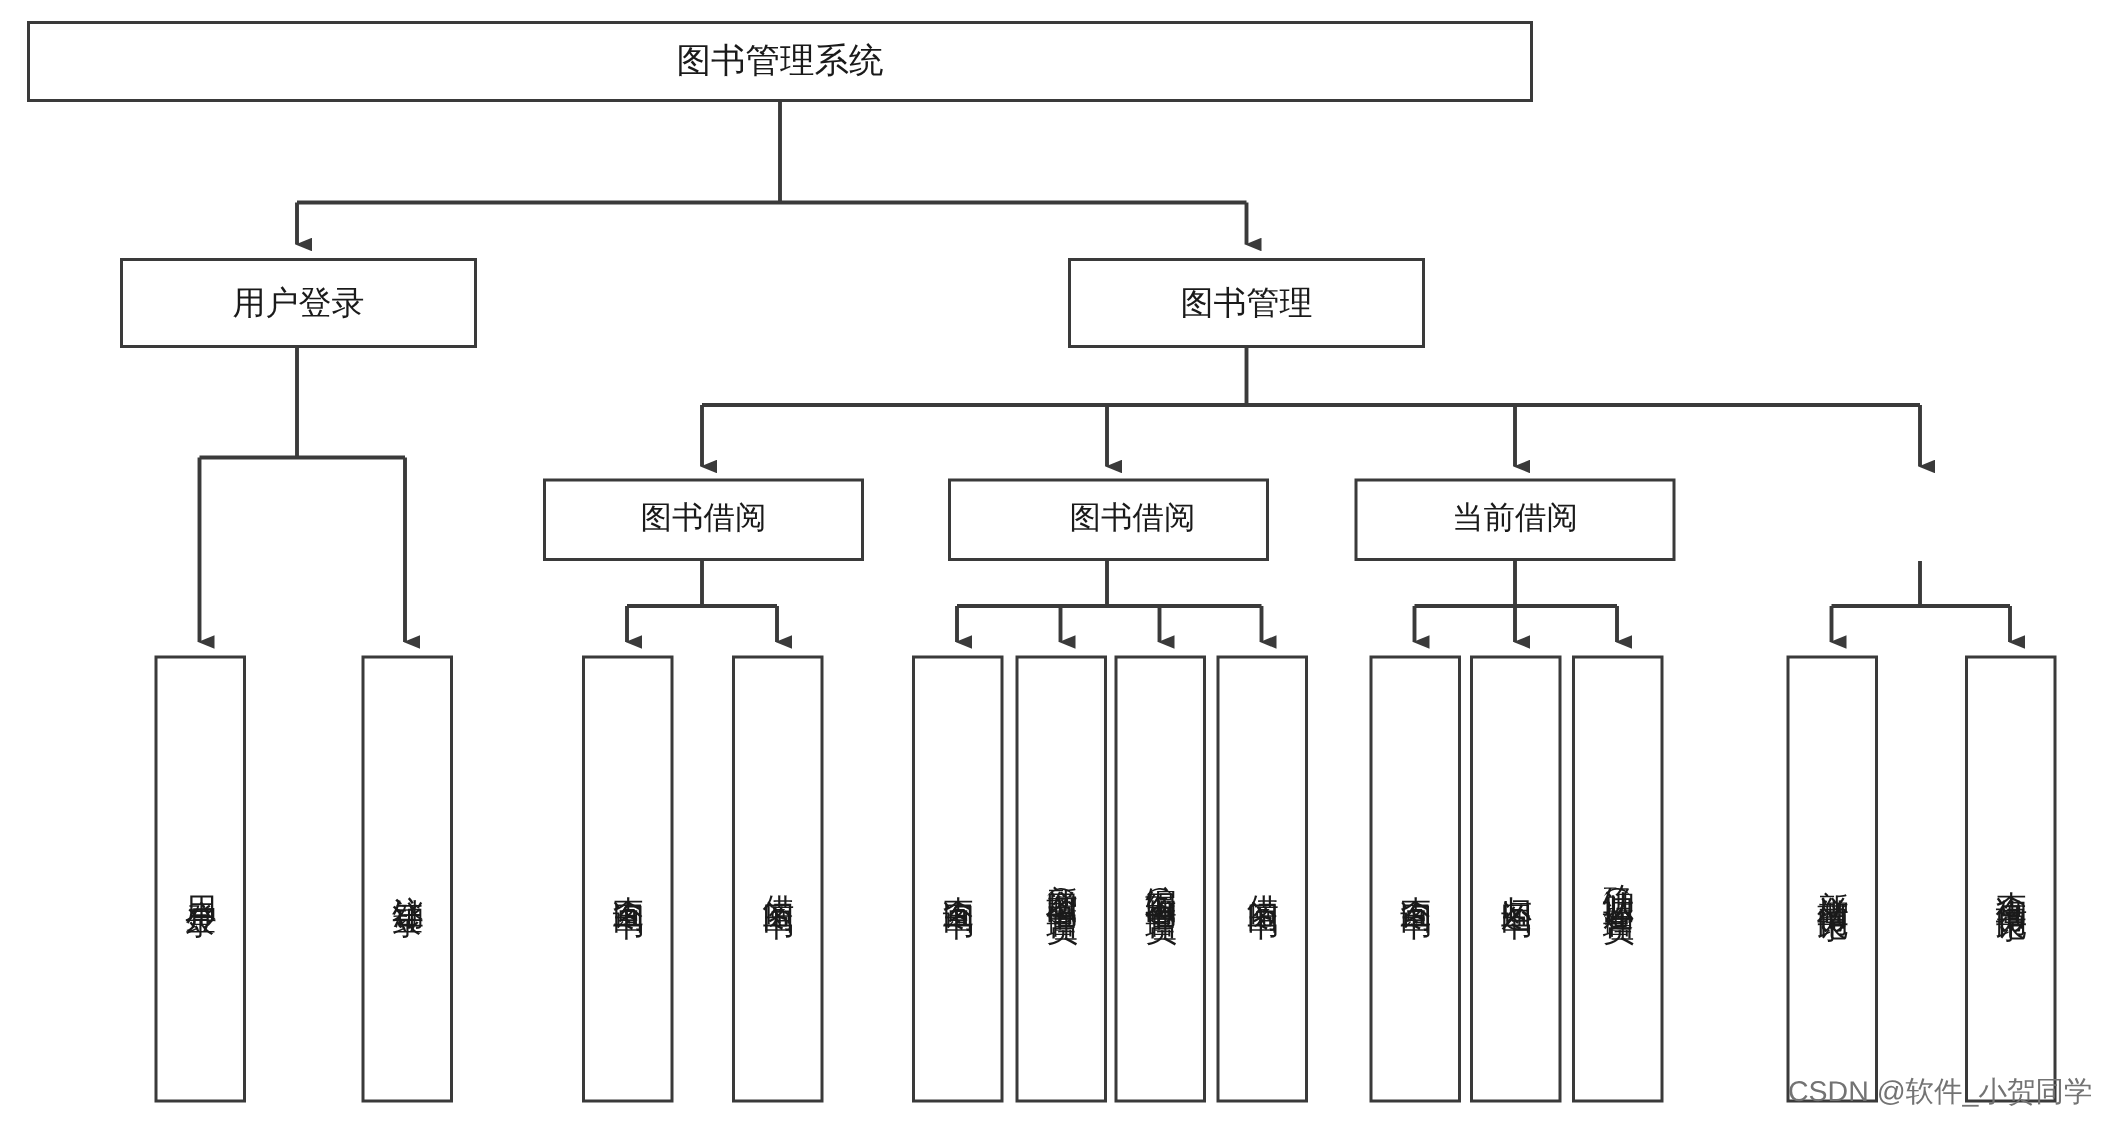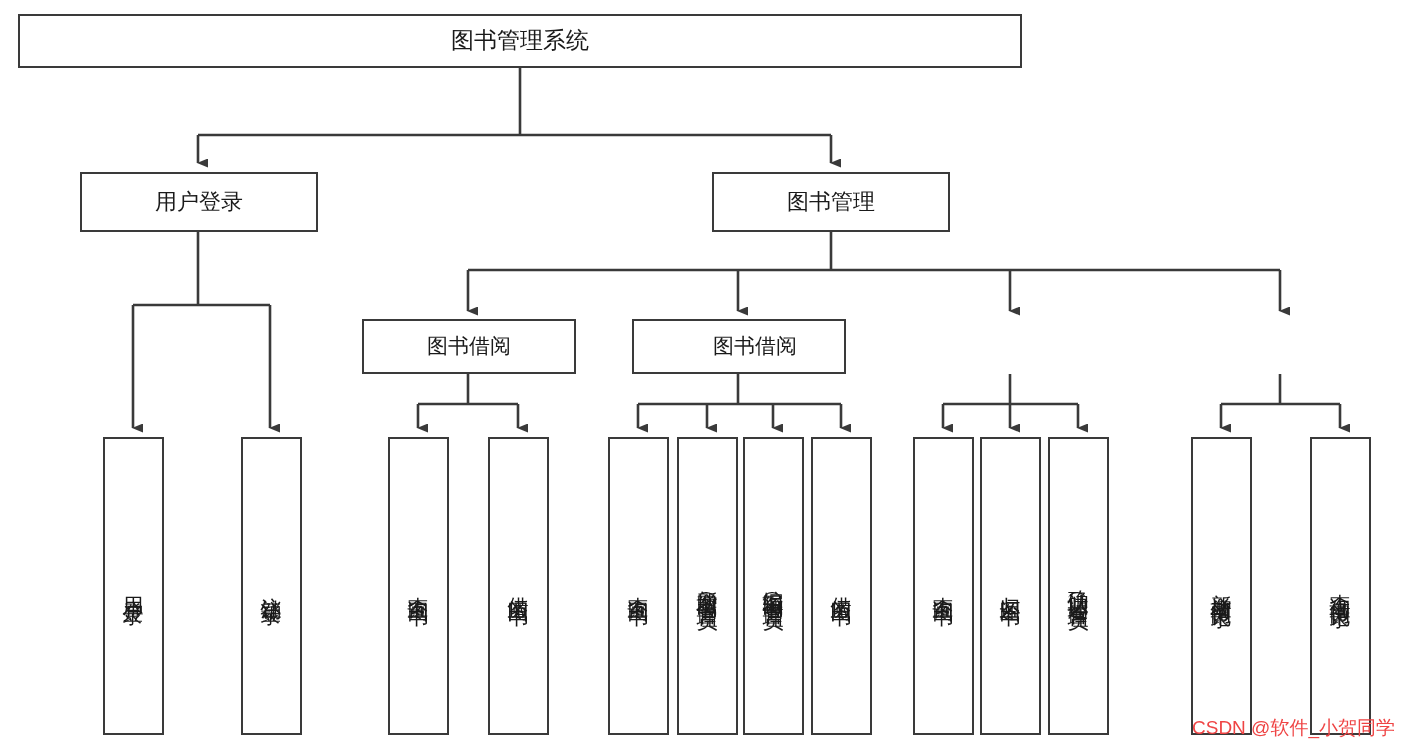--- a/index.html
+++ b/index.html
@@ -53,21 +53,21 @@
     writing-mode: vertical-rl;
     text-orientation: upright;
     font-size: 21px;
     letter-spacing: 3px;
     line-height: 1;
     white-space: pre;
   }
   .watermark {
     position: absolute;
     font-size: 19px;
-    color: #ef4444;
+    color: #737373;
     white-space: nowrap;
     user-select: none;
   }
 </style>
 </head>
 <body>
 
 <div id="diagram-root">
 
   <svg id="connector-layer" viewBox="0 0 1405 747" width="1405" height="747" xmlns="http://www.w3.org/2000/svg">
@@ -134,20 +134,23 @@
   </div>
 
   <div class="node level3" style="left:362px; top:319px; width:214px; height:55px;">
     <span class="node-label">图书借阅</span>
   </div>
 
   <div class="node level3" style="left:632px; top:319px; width:214px; height:55px;padding-left:32px;">
     <span class="node-label">图书借阅</span>
   </div>
 
+  <div class="node level3" style="left:903px; top:319px; width:214px; height:55px;">
+    <span class="node-label">当前借阅</span>
+  </div>
 
 
   <div class="node leaf" style="left:103px; top:437px; width:61px; height:298px;">
     <span class="node-label">用户登录</span>
   </div>
 
   <div class="node leaf" style="left:241px; top:437px; width:61px; height:298px;">
     <span class="node-label">注销登录</span>
   </div>
 

